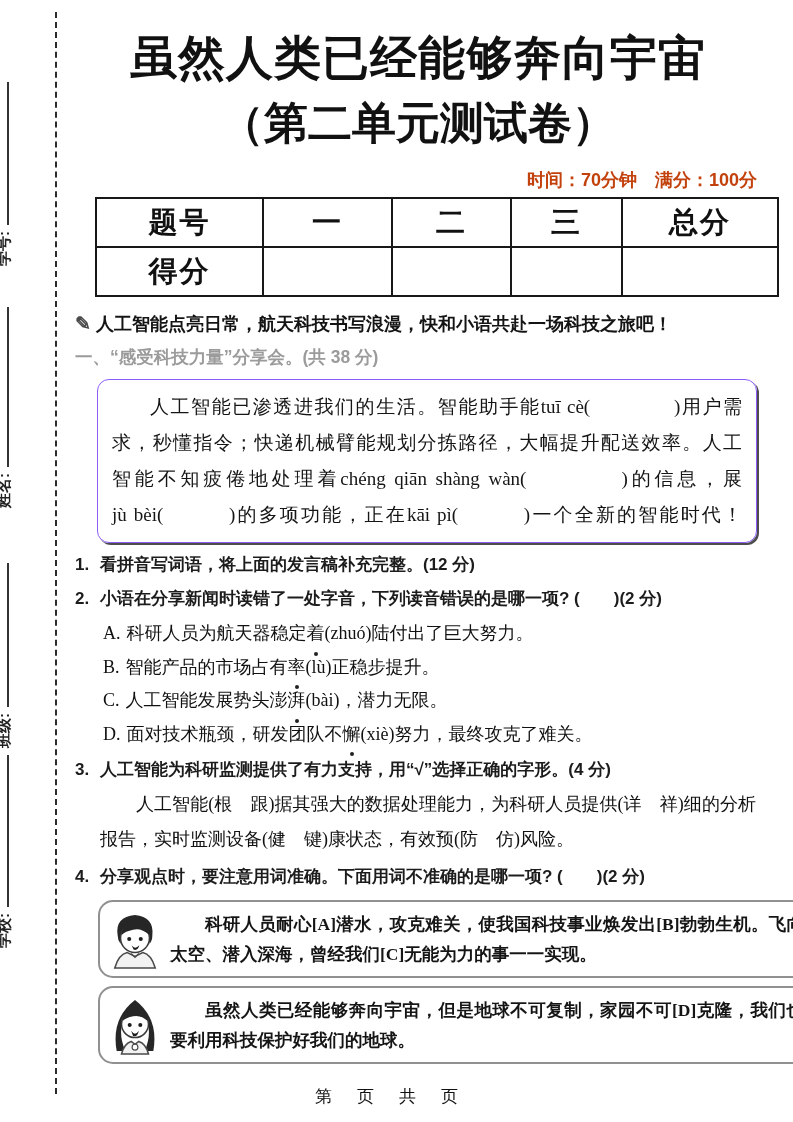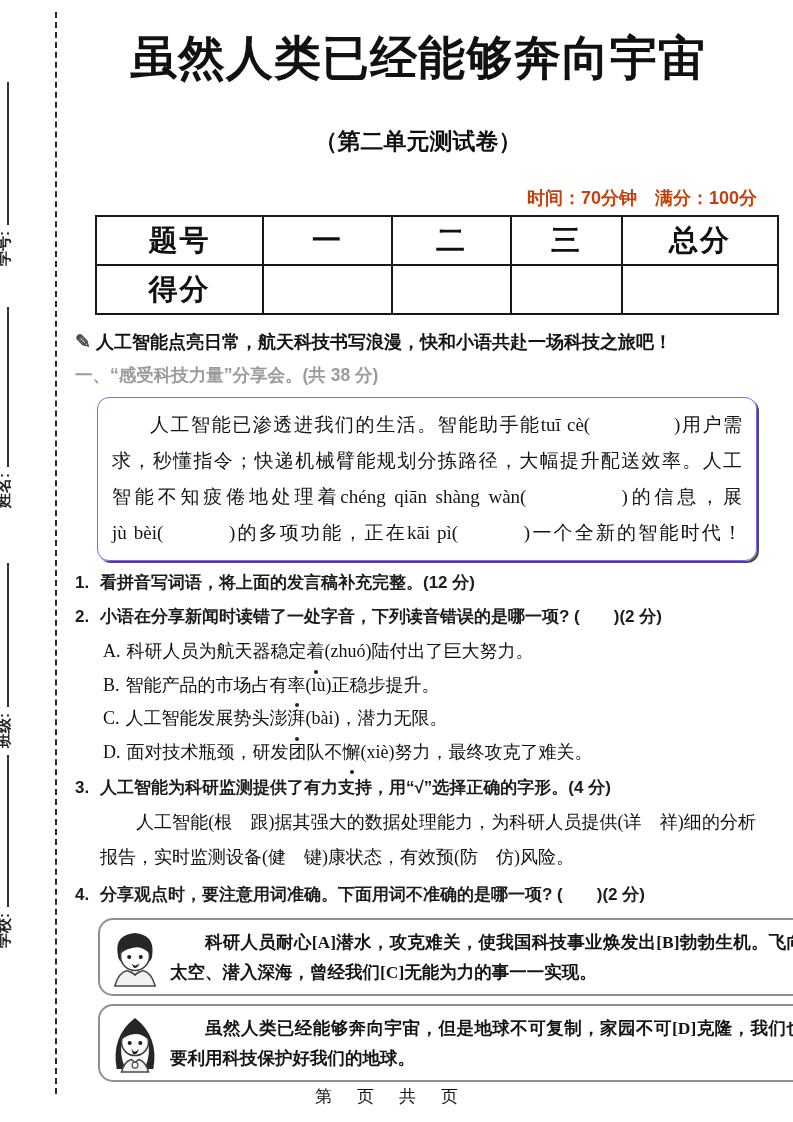--- a/index.html
+++ b/index.html
@@ -26,22 +26,22 @@
     flex:1;border-bottom:2px solid #333;margin-bottom:5px;
   }
   
   .main{position:absolute;left:75px;top:18px;width:686px;}
   .title{
     margin-top:10px;text-align:center;
     font-size:47px;font-weight:bold;letter-spacing:1px;line-height:60px;
     color:#111;
   }
   .subtitle{
-    margin-top:32px;text-align:center;
-    font-size:23px;font-weight:bold;line-height:42px;color:#111;
+    margin-top:14px;text-align:center;
+    font-size:44px;font-weight:bold;line-height:42px;color:#111;
   }
   .meta{
     margin-top:24px;text-align:right;padding-right:4px;
     font-size:18px;font-weight:bold;color:#c2410c;
   }
   
   table.score{
     margin-top:5px;margin-left:20px;width:662px;
     border-collapse:collapse;table-layout:fixed;
     font-family:"Liberation Serif",serif;

